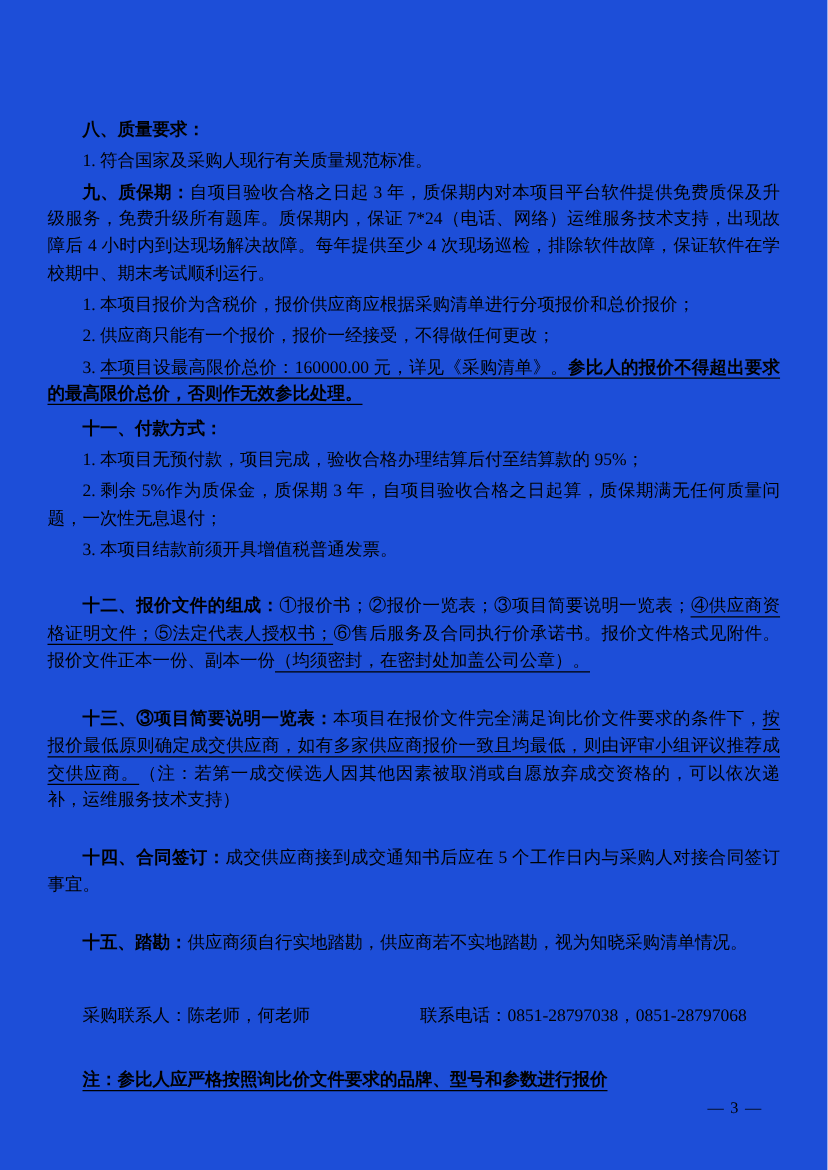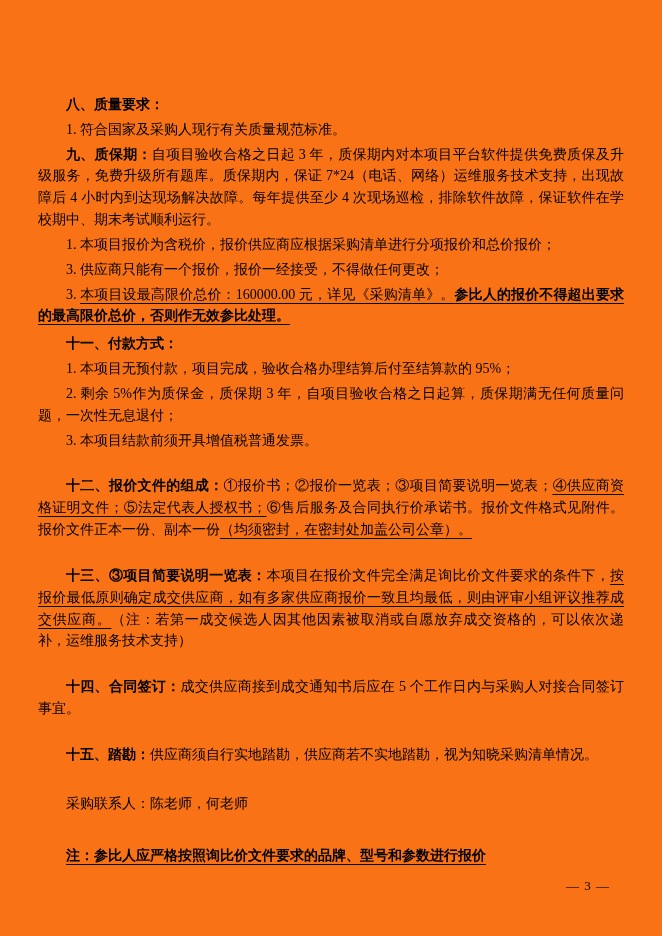--- a/index.html
+++ b/index.html
@@ -1,72 +1,73 @@
 <!DOCTYPE html>
 <html><head>
 <meta charset="utf-8">
 <style>
   * { box-sizing: border-box; }
   html, body { margin: 0; padding: 0; background: #ffffff; }
   .page {
     position: relative;
     width: 662px;
     height: 936px;
-    background: #f97316;
+    background: #1d4ed8;
     color: #000000;
     font-family: "Liberation Serif", "DejaVu Serif", serif;
     padding: 88px 38px 5px 38px;
     overflow: hidden;
   }
   .para {
     margin: 0 0 3px 0;
     font-size: 14px;
     line-height: 1.56;
     text-align: justify;
     text-indent: 2em;
   }
   .para-heading { margin-top: 6px; }
   .para-body-spaced { margin-top: 24px; }
   .para-contact {
     display: flex;
     text-indent: 0;
     padding-left: 2em;
-    margin-top: 27px;
+    margin-top: 37px;
   }
   .para-contact span + span { margin-left: 88px; }
-  .para-note { margin-top: 30px; }
+  .para-note { margin-top: 30px; font-family: Liberation Mono, monospace; }
   .seg-b { font-weight: bold; }
   .seg-u { text-decoration: underline; text-underline-offset: 4px; }
   .page-number {
     position: absolute;
     right: 52px;
     bottom: 42px;
     font-size: 13px;
     letter-spacing: 1px;
     color: #000000;
   }
 </style>
 </head>
 <body>
 
 <div class="page">
   <div id="doc-content">
       <p class="para para-heading"><span class="seg-b">八、质量要求：</span></p>
       <p class="para para-body"><span>1. 符合国家及采购人现行有关质量规范标准。</span></p>
       <p class="para para-body"><span class="seg-b">九、质保期：</span><span>自项目验收合格之日起 3 年，质保期内对本项目平台软件提供免费质保及升级服务，免费升级所有题库。质保期内，保证 7*24（电话、网络）运维服务技术支持，出现故障后 4 小时内到达现场解决故障。每年提供至少 4 次现场巡检，排除软件故障，保证软件在学校期中、期末考试顺利运行。</span></p>
       <p class="para para-body"><span>1. 本项目报价为含税价，报价供应商应根据采购清单进行分项报价和总价报价；</span></p>
-      <p class="para para-body"><span>3. 供应商只能有一个报价，报价一经接受，不得做任何更改；</span></p>
+      <p class="para para-body"><span>2. 供应商只能有一个报价，报价一经接受，不得做任何更改；</span></p>
       <p class="para para-body"><span>3. </span><span class="seg-u">本项目设最高限价总价：160000.00 元，详见《采购清单》。</span><span class="seg-b seg-u">参比人的报价不得超出要求的最高限价总价，否则作无效参比处理。</span></p>
       <p class="para para-heading"><span class="seg-b">十一、付款方式：</span></p>
       <p class="para para-body"><span>1. 本项目无预付款，项目完成，验收合格办理结算后付至结算款的 95%；</span></p>
       <p class="para para-body"><span>2. 剩余 5%作为质保金，质保期 3 年，自项目验收合格之日起算，质保期满无任何质量问题，一次性无息退付；</span></p>
       <p class="para para-body"><span>3. 本项目结款前须开具增值税普通发票。</span></p>
       <p class="para para-body-spaced"><span class="seg-b">十二、报价文件的组成：</span><span>①报价书；②报价一览表；③项目简要说明一览表；</span><span class="seg-u">④供应商资格证明文件；⑤法定代表人授权书；</span><span>⑥售后服务及合同执行价承诺书。报价文件格式见附件。报价文件正本一份、副本一份</span><span class="seg-u">（均须密封，在密封处加盖公司公章）。</span></p>
       <p class="para para-body-spaced"><span class="seg-b">十三、③项目简要说明一览表：</span><span>本项目在报价文件完全满足询比价文件要求的条件下，</span><span class="seg-u">按报价最低原则确定成交供应商，如有多家供应商报价一致且均最低，则由评审小组评议推荐成交供应商。</span><span>（注：若第一成交候选人因其他因素被取消或自愿放弃成交资格的，可以依次递补，运维服务技术支持）</span></p>
       <p class="para para-body-spaced"><span class="seg-b">十四、合同签订：</span><span>成交供应商接到成交通知书后应在 5 个工作日内与采购人对接合同签订事宜。</span></p>
       <p class="para para-body-spaced"><span class="seg-b">十五、踏勘：</span><span>供应商须自行实地踏勘，供应商若不实地踏勘，视为知晓采购清单情况。</span></p>
       <p class="para para-contact">
         <span>采购联系人：陈老师，何老师</span>
+        <span>联系电话：0851-28797038，0851-28797068</span>
       </p>
       <p class="para para-note"><span class="seg-b seg-u">注：参比人应严格按照询比价文件要求的品牌、型号和参数进行报价</span></p>
     </div>
   <div class="page-number">— 3 —</div>
 </div>
 
 </body></html>

